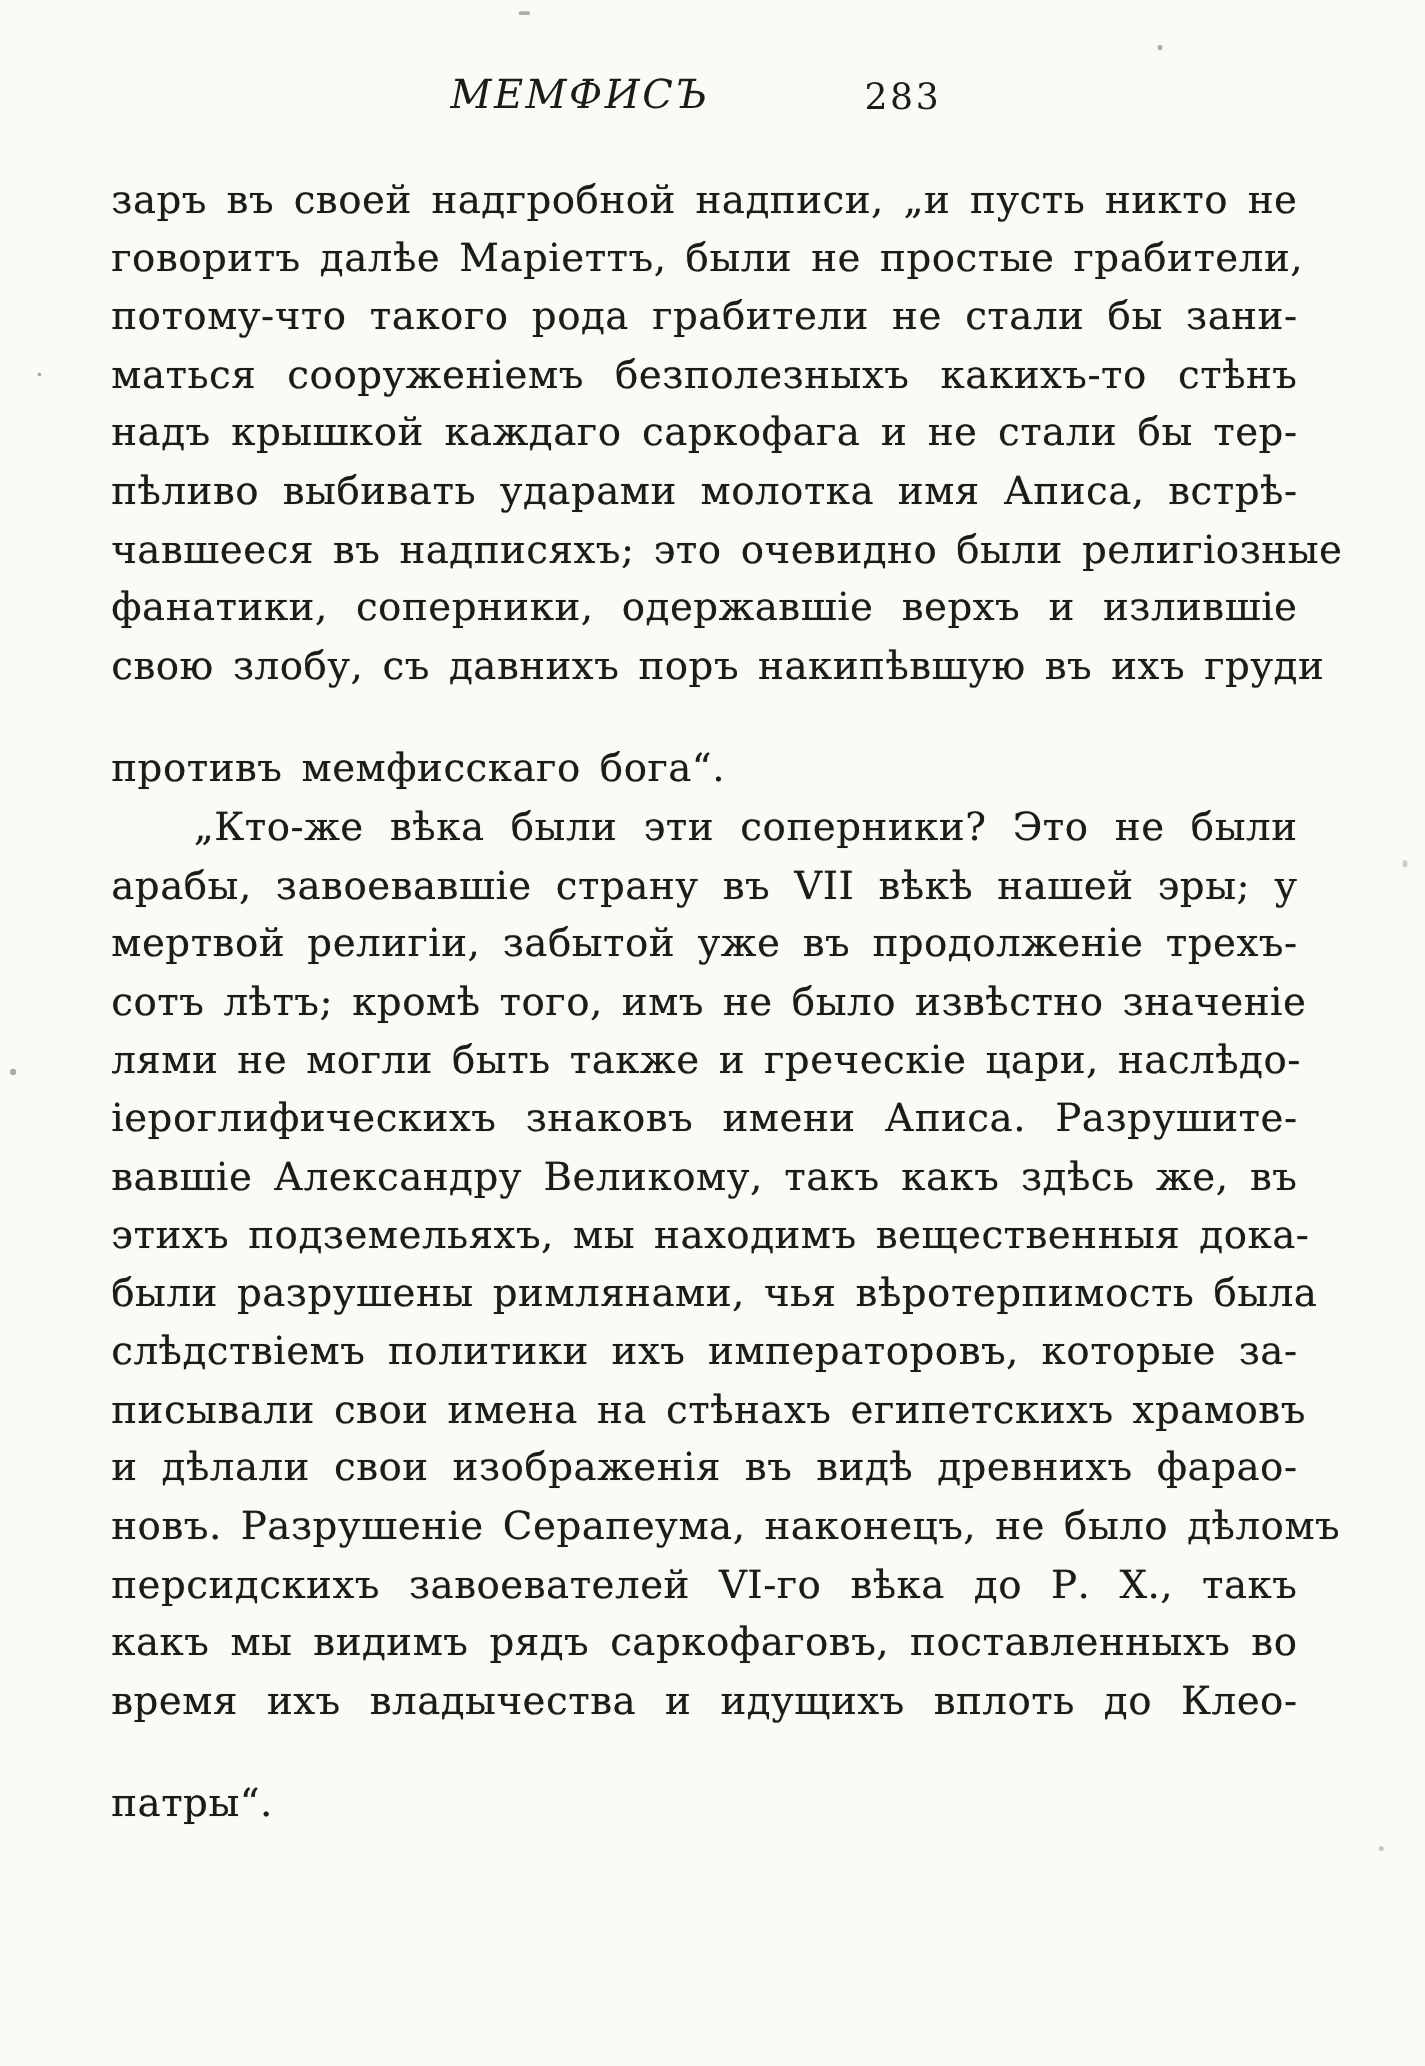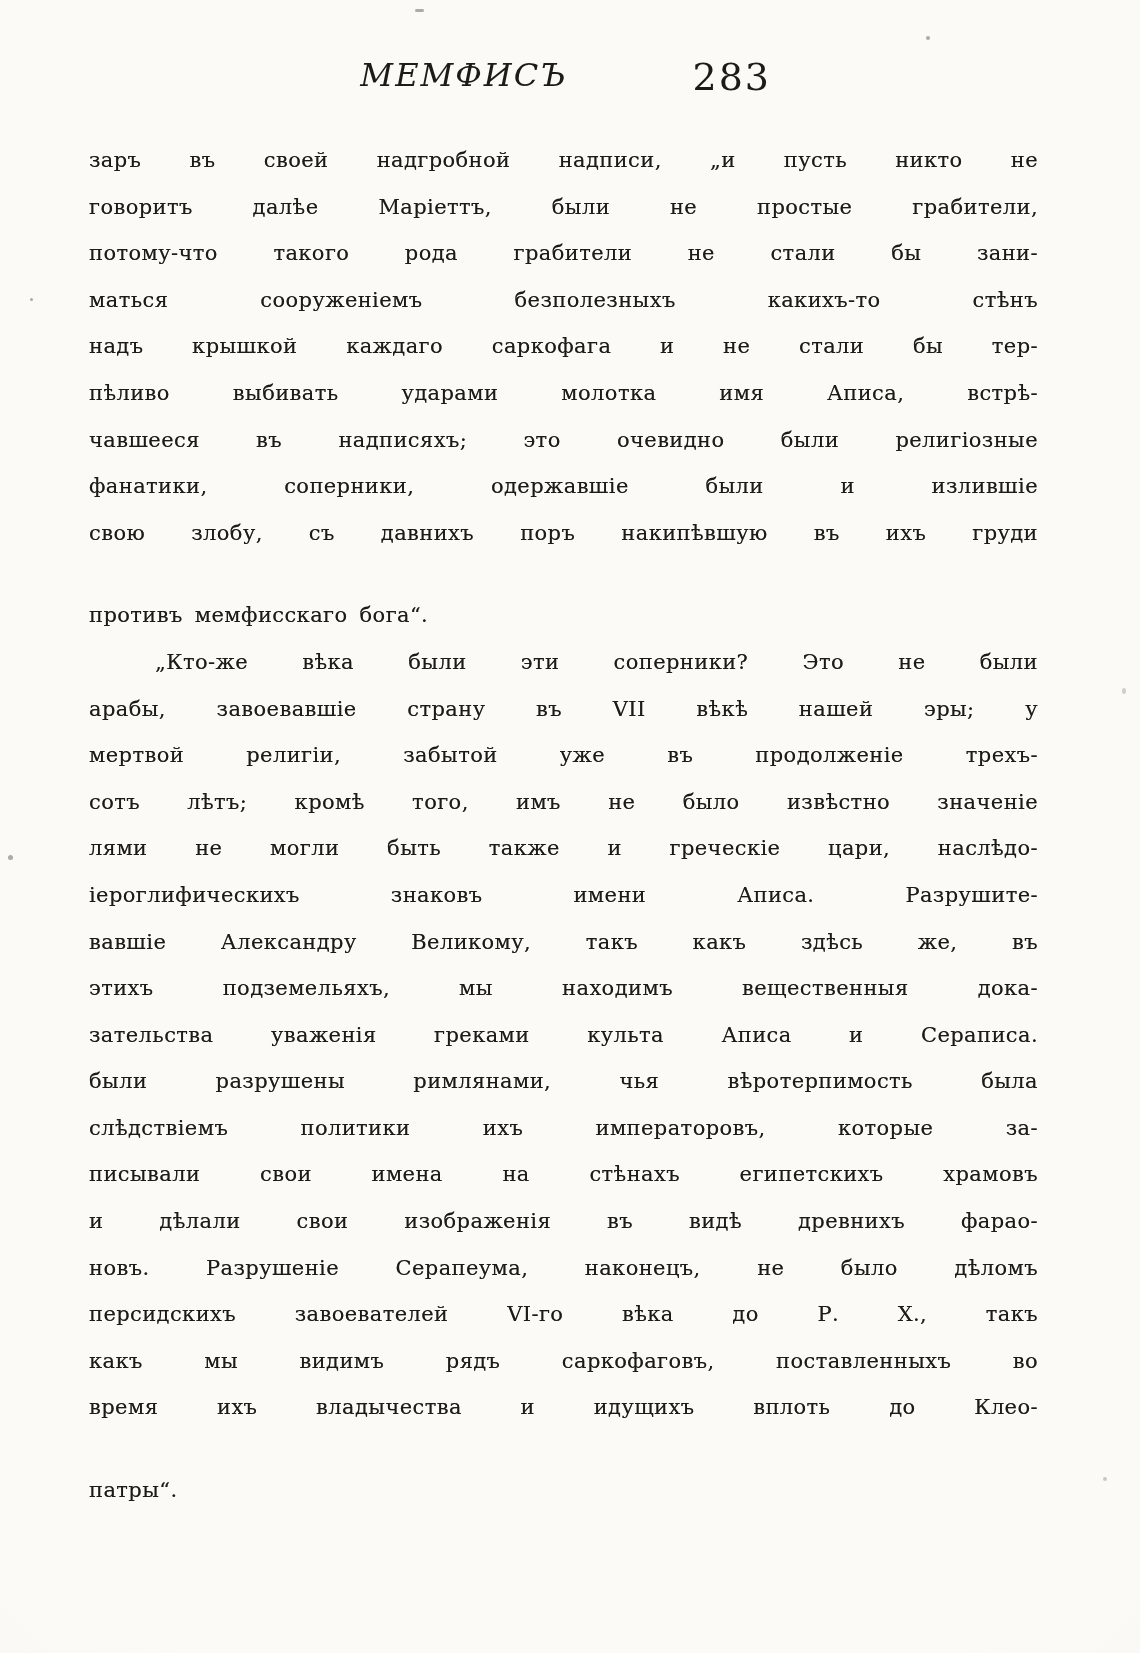--- a/index.html
+++ b/index.html
@@ -21,34 +21,34 @@
   .header-title{
     position:absolute;left:0;right:0;top:0;
     text-align:center;
     font-style:italic;
     font-size:32px;
     letter-spacing:2px;
     line-height:38px;
     color:var(--ink);
   }
   .page-number{
-    position:absolute;top:2px;right:157px;
-    font-size:38px;line-height:38px;
+    position:absolute;top:2px;right:175px;
+    font-size:29px;line-height:38px;
     letter-spacing:2px;
     color:var(--ink);
   }
   .text-block{
     position:absolute;
     left:89px;top:137px;
     width:949px;
   }
   .line{
     height:46.6px;
     line-height:46.6px;
-    font-size:21px;
+    font-size:31px;
     letter-spacing:0.4px;
     word-spacing:5px;
     white-space:nowrap;
     text-align:justify;
     text-align-last:justify;
     color:var(--ink);
     text-shadow:0 0 0.6px rgba(20,18,15,0.55);
   }
   .line.indent{ text-indent:66px; }
   .line.para-end{ text-align-last:left;margin-top:36px; }
@@ -68,32 +68,31 @@
   </div>
 
   <div class="text-block">
       <div class="line">заръ въ своей надгробной надписи, „и пусть никто не</div>
       <div class="line">говоритъ далѣе Маріеттъ, были не простые грабители,</div>
       <div class="line">потому-что такого рода грабители не стали бы зани-</div>
       <div class="line">маться сооруженіемъ безполезныхъ какихъ-то стѣнъ</div>
       <div class="line">надъ крышкой каждаго саркофага и не стали бы тер-</div>
       <div class="line">пѣливо выбивать ударами молотка имя Аписа, встрѣ-</div>
       <div class="line">чавшееся въ надписяхъ; это очевидно были религіозные</div>
-      <div class="line">фанатики, соперники, одержавшіе были и излившіе</div>
+      <div class="line">фанатики, соперники, одержавшіе верхъ и излившіе</div>
       <div class="line">свою злобу, съ давнихъ поръ накипѣвшую въ ихъ груди</div>
       <div class="line para-end">противъ мемфисскаго бога“.</div>
       <div class="line indent">„Кто-же вѣка были эти соперники? Это не были</div>
       <div class="line">арабы, завоевавшіе страну въ VII вѣкѣ нашей эры; у</div>
       <div class="line">мертвой религіи, забытой уже въ продолженіе трехъ-</div>
       <div class="line">сотъ лѣтъ; кромѣ того, имъ не было извѣстно значеніе</div>
       <div class="line">лями не могли быть также и греческіе цари, наслѣдо-</div>
       <div class="line">іероглифическихъ знаковъ имени Аписа. Разрушите-</div>
       <div class="line">вавшіе Александру Великому, такъ какъ здѣсь же, въ</div>
       <div class="line">этихъ подземельяхъ, мы находимъ вещественныя дока-</div>
-      <div class="line">зательства уваженія греками культа Аписа и Сераписа.</div>
       <div class="line">были разрушены римлянами, чья вѣротерпимость была</div>
       <div class="line">слѣдствіемъ политики ихъ императоровъ, которые за-</div>
       <div class="line">писывали свои имена на стѣнахъ египетскихъ храмовъ</div>
       <div class="line">и дѣлали свои изображенія въ видѣ древнихъ фарао-</div>
       <div class="line">новъ. Разрушеніе Серапеума, наконецъ, не было дѣломъ</div>
       <div class="line">персидскихъ завоевателей VI-го вѣка до Р. Х., такъ</div>
       <div class="line">какъ мы видимъ рядъ саркофаговъ, поставленныхъ во</div>
       <div class="line">время ихъ владычества и идущихъ вплоть до Клео-</div>
       <div class="line para-end">патры“.</div>
     </div>

